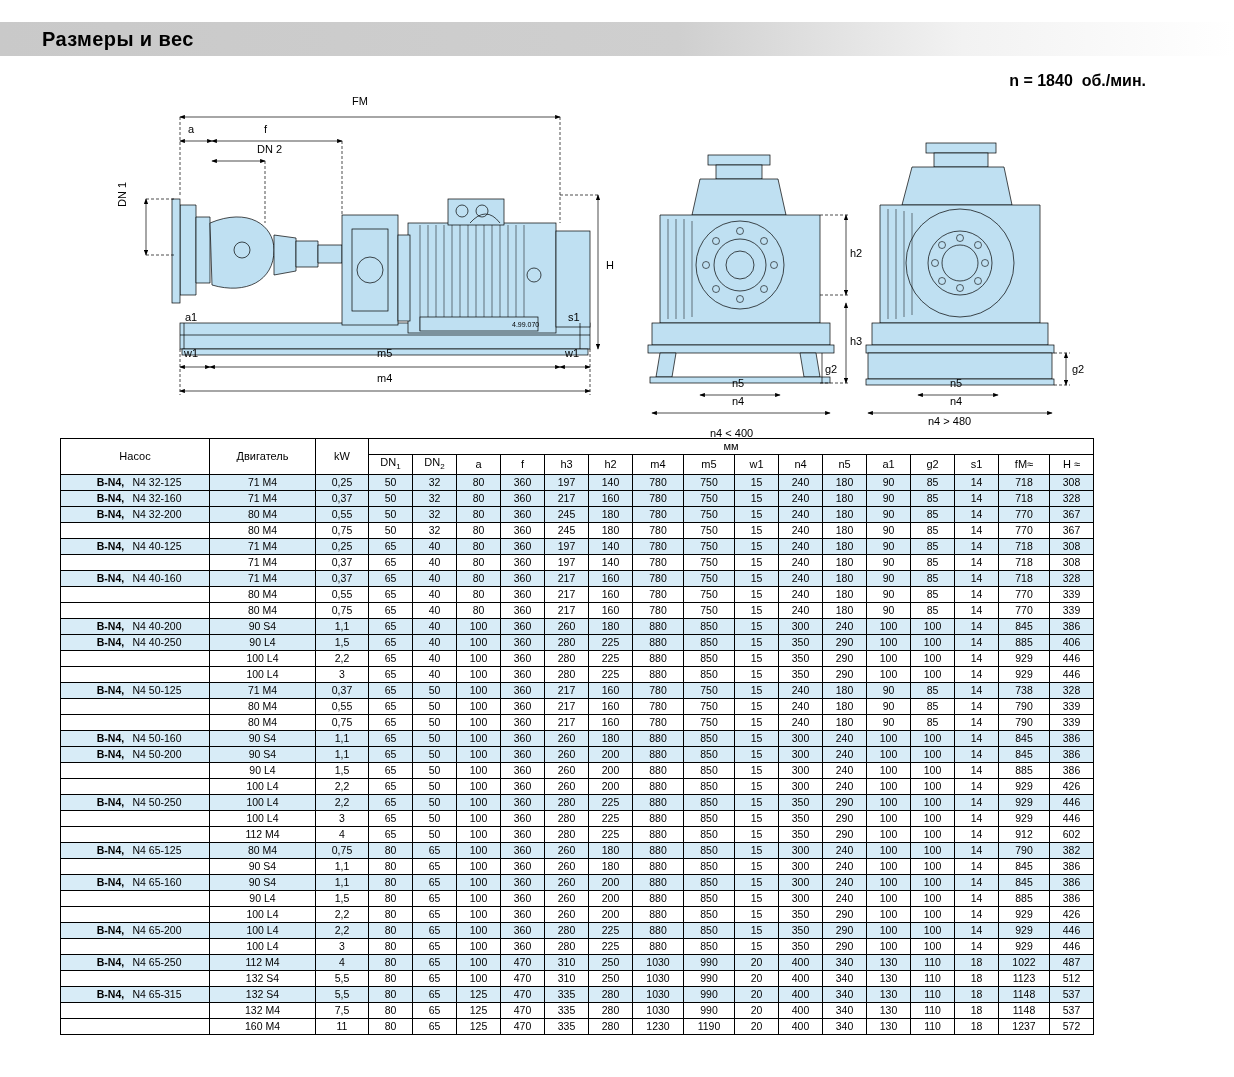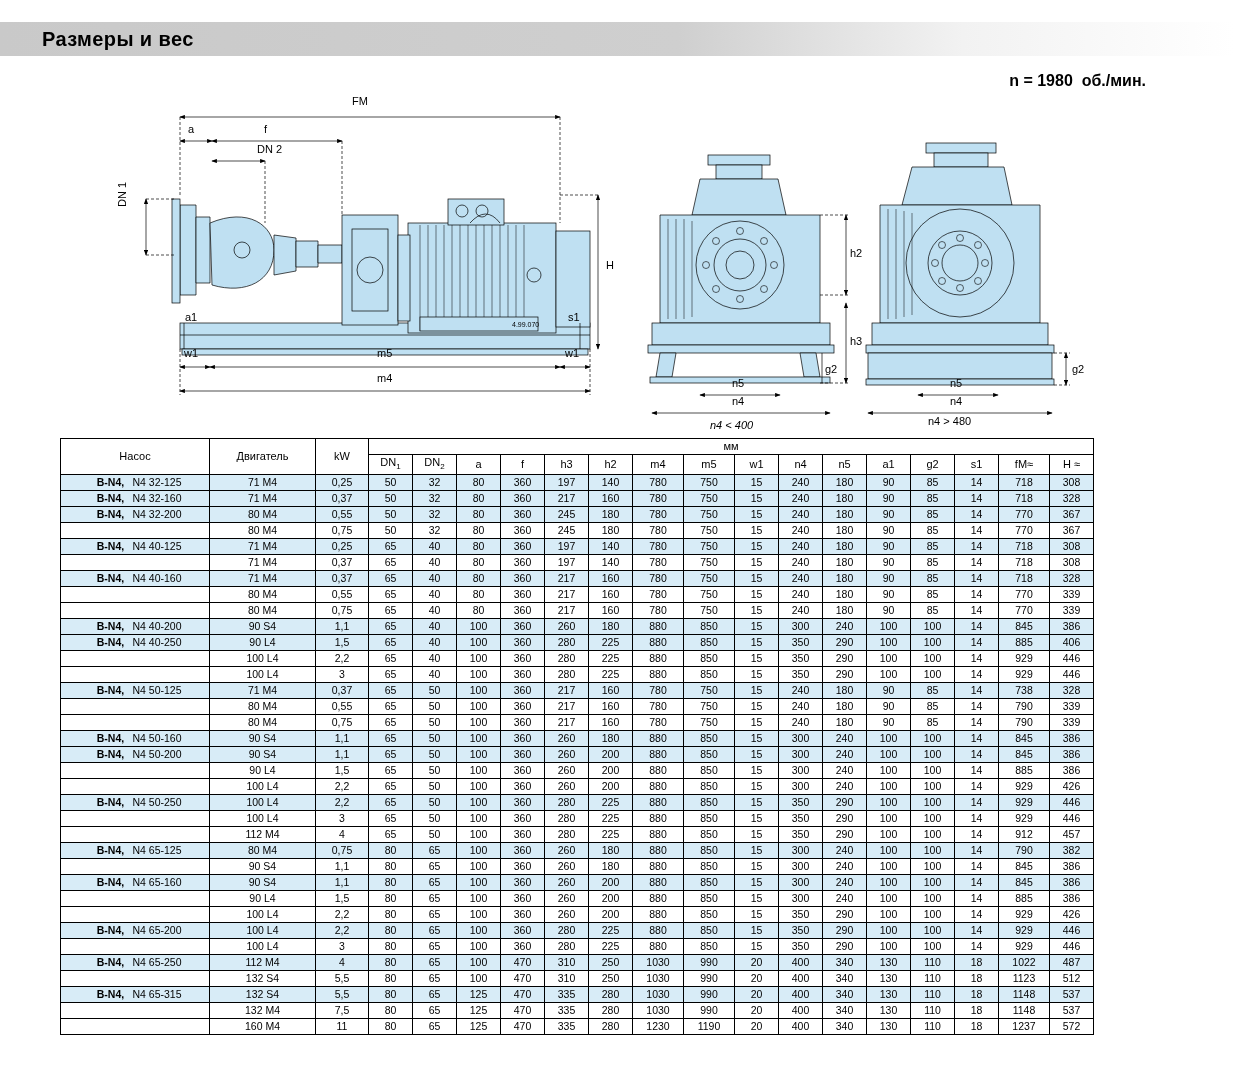--- a/index.html
+++ b/index.html
@@ -47,21 +47,21 @@
   .pn-wrap{display:inline-block;}
   .pn-a{display:inline-block;width:44px;font-weight:bold;}
   .sub-mark{vertical-align:sub;font-size:8px;}
 </style>
 </head>
 <body>
 
 <div class="hdr-band"></div>
 <div class="hdr-title">Размеры и вес</div>
 <div class="speed">
-  <span>n = 1980</span>
+  <span>n = 1840</span>
   &nbsp;<span class="unit">об./мин.</span>
 </div>
 
 <div class="drawing">
   <svg width="1120" height="330" viewBox="0 0 1120 330">
     <defs>
       <marker id="ar" markerWidth="8" markerHeight="6" refX="7" refY="3" orient="auto">
         <path d="M0,0 L8,3 L0,6 z" fill="#000"></path>
       </marker>
       <marker id="arS" markerWidth="8" markerHeight="6" refX="1" refY="3" orient="auto">
@@ -249,21 +249,21 @@
   <div class="dwg-label" style="left:317px;top:252px;">m5</div>
   <div class="dwg-label" style="left:505px;top:252px;">w1</div>
   <div class="dwg-label" style="left:317px;top:277px;">m4</div>
   <div class="dwg-label" style="left:452px;top:226px;font-size:7px;">4.99.070</div>
 
   <div class="dwg-label" style="left:790px;top:152px;">h2</div>
   <div class="dwg-label" style="left:790px;top:240px;">h3</div>
   <div class="dwg-label" style="left:765px;top:268px;">g2</div>
   <div class="dwg-label" style="left:672px;top:282px;">n5</div>
   <div class="dwg-label" style="left:672px;top:300px;">n4</div>
-  <div class="cap" style="left:650px;top:324px;font-style:italic;">n4 &lt; 400</div>
+  <div class="cap" style="left:650px;top:332px;">n4 &lt; 400</div>
 
   <div class="dwg-label" style="left:1012px;top:268px;">g2</div>
   <div class="dwg-label" style="left:890px;top:282px;">n5</div>
   <div class="dwg-label" style="left:890px;top:300px;">n4</div>
   <div class="cap" style="left:868px;top:320px;">n4 &gt; 480</div>
 </div>
 
 <table class="main">
   <thead>
     <tr>
@@ -766,21 +766,21 @@
         <td class="cnum">225</td>
         <td class="cnum-w">880</td>
         <td class="cnum-w">850</td>
         <td class="cnum">15</td>
         <td class="cnum">350</td>
         <td class="cnum">290</td>
         <td class="cnum">100</td>
         <td class="cnum">100</td>
         <td class="cnum">14</td>
         <td class="cnum-w">912</td>
-        <td class="cnum">457</td>
+        <td class="cnum">602</td>
       </tr>
       <tr class="blue">
         <td class="c-pump pname"><span class="pn-a">B-N4,</span><span class="pn-wrap">N4 65-125</span></td>
         <td class="c-mot">80 M4</td>
         <td class="c-kw">0,75</td>
         <td class="cnum">80</td>
         <td class="cnum">65</td>
         <td class="cnum">100</td>
         <td class="cnum">360</td>
         <td class="cnum">260</td>

